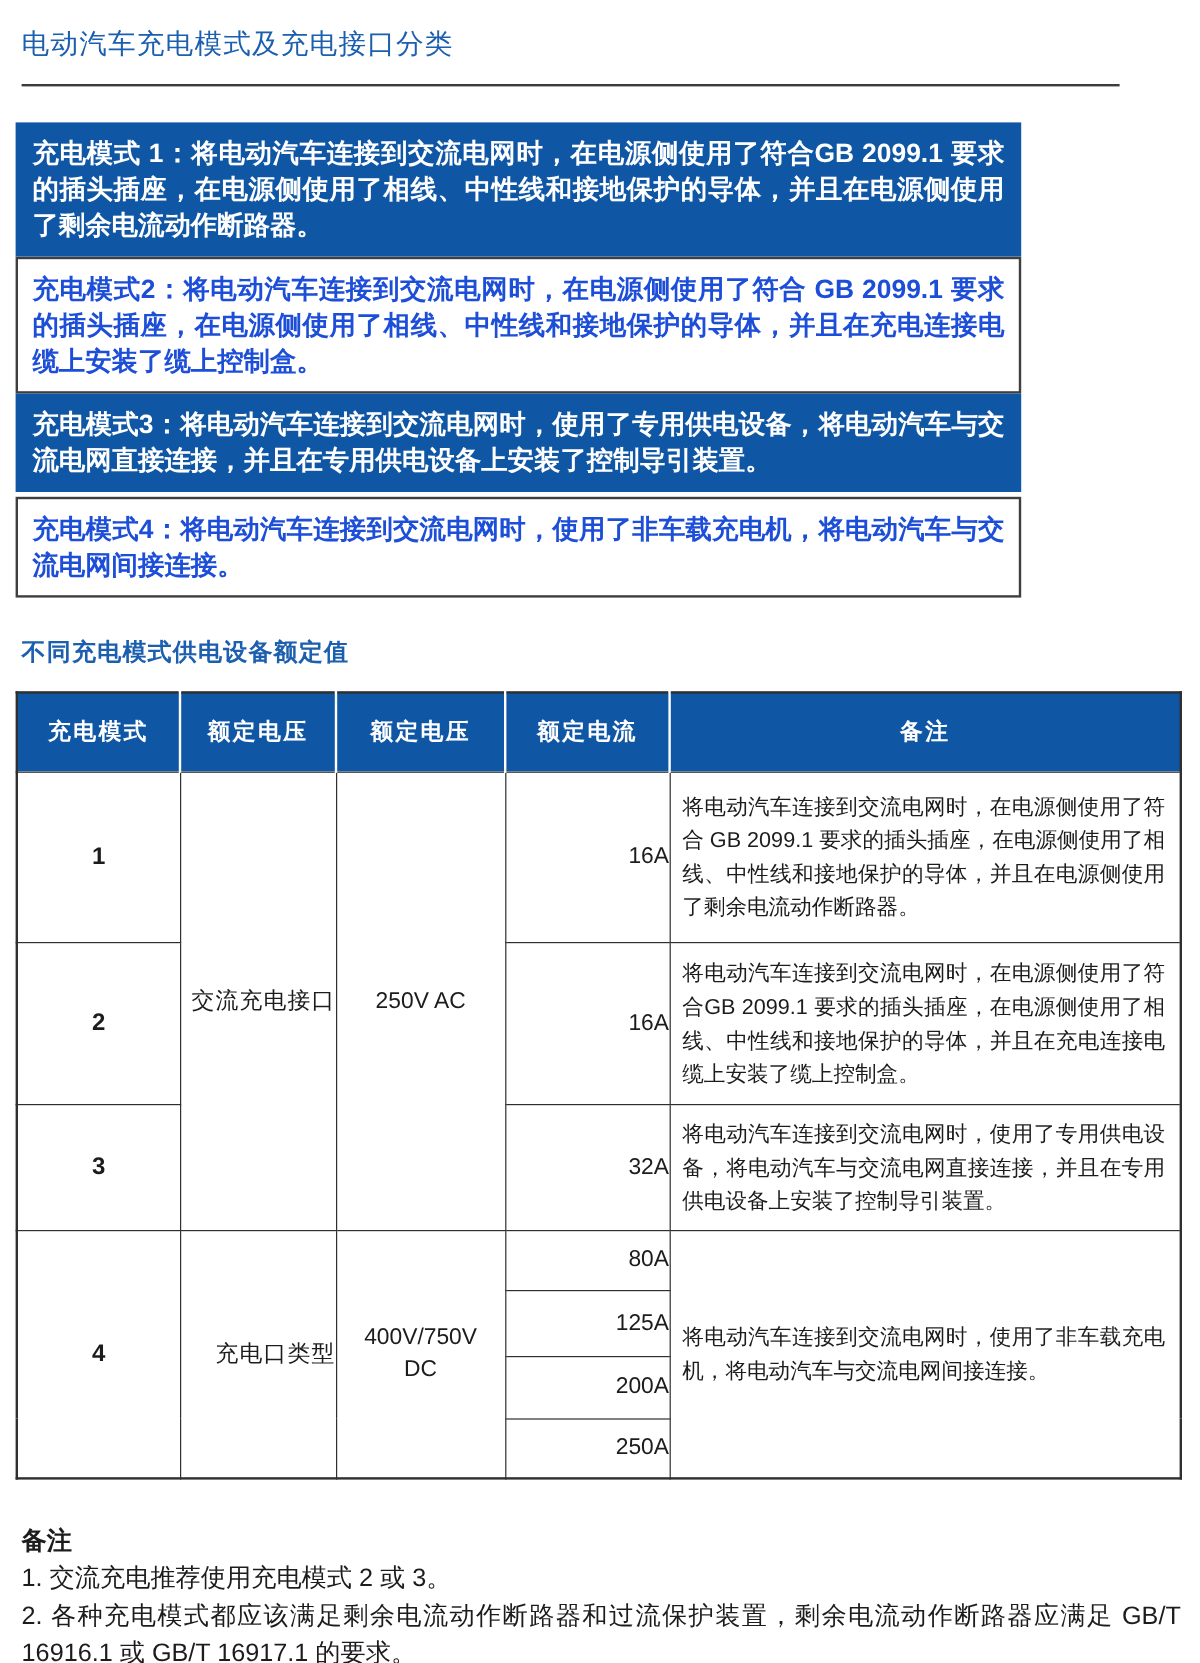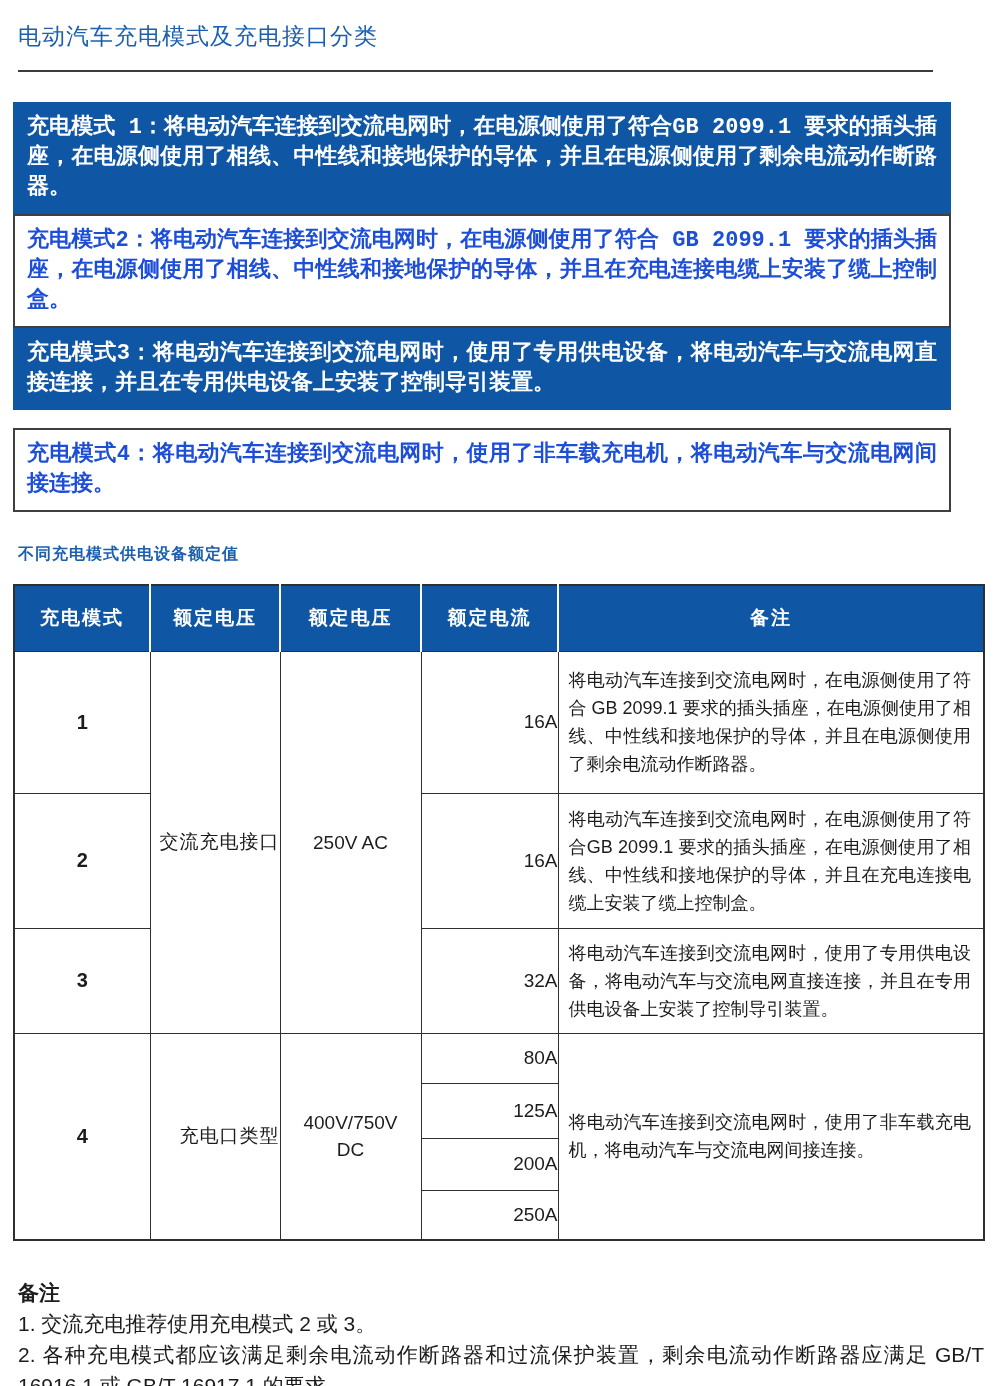--- a/index.html
+++ b/index.html
@@ -21,44 +21,44 @@
     color: #1b5fae;
     letter-spacing: 1px;
   }
   .title-rule {
     margin: 18px 0 0 5px;
     width: 915px;
     border-top: 2px solid #3c3c3c;
   }
 
   
-  .mode-blocks { margin-top: 30px; width: 938px; font-family: Liberation Mono, monospace; }
+  .mode-blocks { margin-top: 30px; width: 838px; }
   .mode-block {
     font-size: 22px;
     font-weight: bold;
     line-height: 30px;
     text-align: justify;
   }
   .mode-block.blue {
     background: #0f56a5;
     color: #ffffff;
     padding: 11px 14px;
   }
   .mode-block.white {
     background: #ffffff;
     color: #1d4ed8;
     border: 2px solid #3f3f3f;
     padding: 10px 12px;
   }
-  .mode-block.gap { margin-top: 18px; }
+  .mode-block.gap { margin-top: 4px; }
 
   
   .section-title {
     margin: 32px 0 0 5px;
-    font-size: 16px;
+    font-size: 20px;
     font-weight: bold;
     color: #1b5fae;
     letter-spacing: 1px;
   }
 
   
   table.ratings {
     margin-top: 19px;
     width: 970px;
     border-collapse: collapse;

